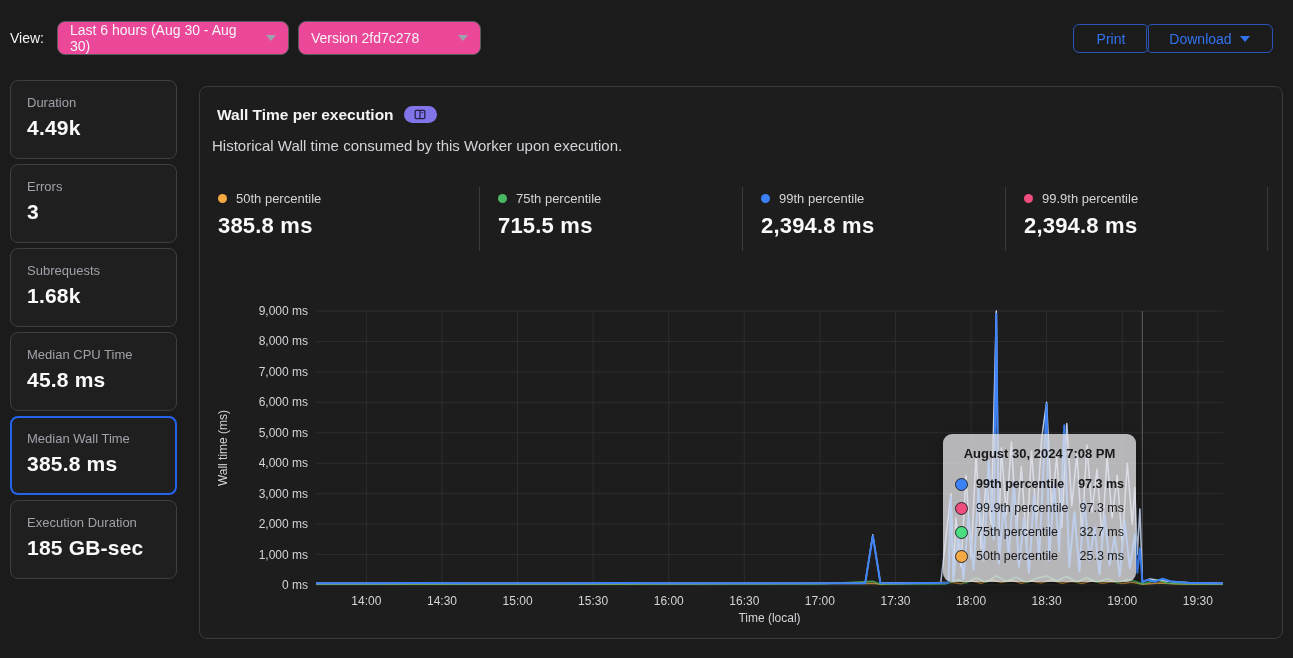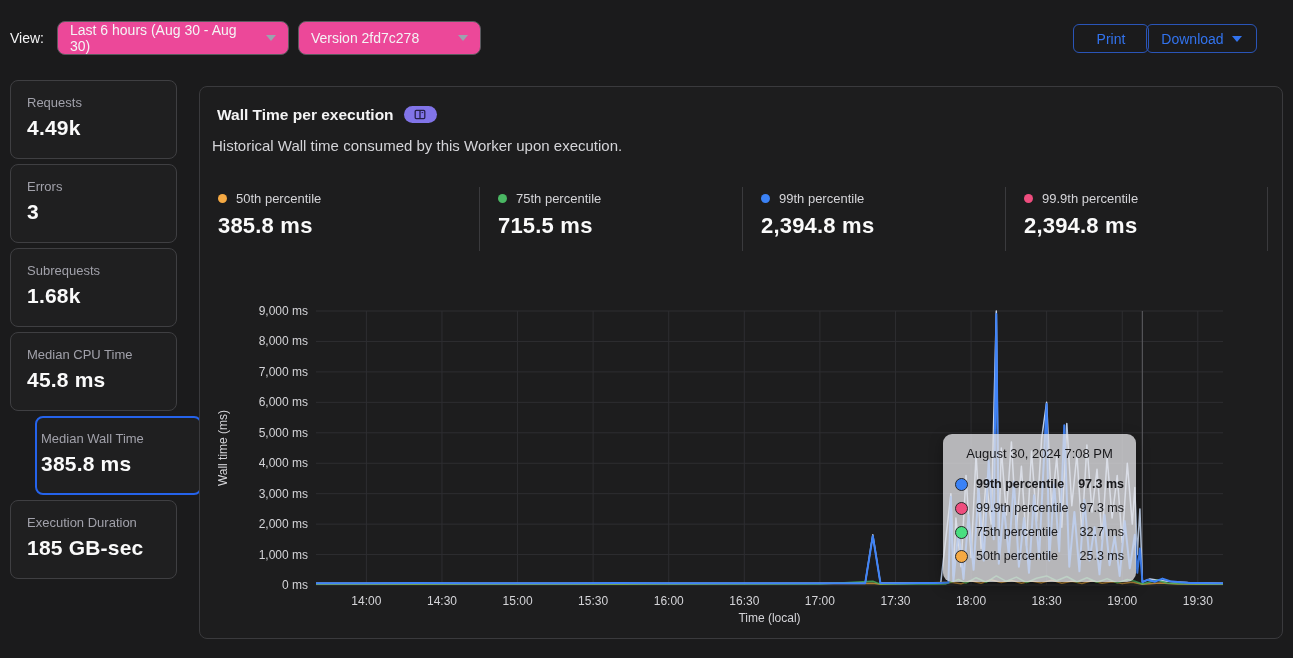--- a/index.html
+++ b/index.html
@@ -22,31 +22,31 @@
   .dd-time { left:57px; width:232px; }
   .dd-version { left:298px; width:183px; }
   .dropdown .spacer { flex:1; }
   .caret { width:0; height:0; border-left:5px solid transparent; border-right:5px solid transparent; border-top:6px solid #9ca3af; flex:0 0 auto; }
   .btn {
     position:absolute; top:24px; height:29px; border:1px solid #2a55b8; border-radius:6px;
     background:transparent; color:#3273ee; font-size:14px; font-family:inherit;
     display:flex; align-items:center; justify-content:center; gap:8px; cursor:pointer; padding:0 14px;
   }
   .btn-print { left:1073px; width:76px; }
-  .btn-download { left:1146px; width:111px;align-items:center; }
+  .btn-download { left:1146px; width:127px;align-items:center; }
   .caret-blue { border-top-color:#3273ee; }
 
   
   .sidebar { position:absolute; left:10px; top:80px; width:167px; }
   .card {
     position:absolute; left:0; width:167px; height:79px;
     background:#1f1f20; border:1px solid #3f3f42; border-radius:8px;
     padding:14px 16px; cursor:pointer;
   }
-  .card.selected { border:2px solid #2563eb; padding:13px 4px;margin-left:25px; }
+  .card.selected { border:2px solid #2563eb; padding:13px 15px; }
   .card .c-label { font-size:13px; color:#a1a1aa; line-height:1.2; }
   .card .c-value { font-size:21px; font-weight:700; color:#fafafa; margin-top:5px; letter-spacing:.2px; }
 
   
   .panel {
     position:absolute; left:199px; top:86px; width:1084px; height:553px;
     background:#1d1d1e; border:1px solid #3a3a3d; border-radius:8px;
   }
   .p-title-row { position:absolute; left:17px; top:19px; display:flex; align-items:flex-start; gap:10px; }
   .p-title { font-size:15.5px; font-weight:700; color:#f4f4f5; }
@@ -71,21 +71,21 @@
   .chart-wrap svg { position:absolute; left:0; top:0; }
   .tick-text { font-size:12px; fill:#d4d4d8; font-family:"Liberation Sans",sans-serif; }
   .axis-title { font-size:12px; fill:#d4d4d8; font-family:"Liberation Sans",sans-serif; }
 
   
   .tooltip {
     position:absolute; left:743px; top:133px; width:193px; height:148px;
     background:rgba(226,226,229,0.78); border-radius:9px; padding:12px 12px 10px 12px;
     box-shadow:0 4px 14px rgba(0,0,0,.35); color:#18181b;
   }
-  .tt-title { text-align:center; font-size:13px; font-weight:400; margin-bottom:11px; }
+  .tt-title { text-align:center; font-size:13px; font-weight:700; margin-bottom:11px; }
   .tt-row { display:flex; align-items:center; gap:8px; height:24px; font-size:12.5px; }
   .tt-dot { width:13px; height:13px; border-radius:50%; border:1.6px solid #27272a; flex:0 0 auto; }
   .tt-label { flex:1; white-space:nowrap; }
   .tt-value { white-space:nowrap; }
   .tt-row.bold .tt-label, .tt-row.bold .tt-value { font-weight:700; }
 </style>
 </head>
 <body>
 
 <div class="topbar">
@@ -107,21 +107,21 @@
     <span>Print</span>
   </button>
   <button class="btn btn-download">
     <span>Download</span>
     <span class="caret caret-blue"></span>
   </button>
 </div>
 
 <div class="sidebar">
   <div class="card" style="top:0">
-    <div class="c-label">Requests</div>
+    <div class="c-label">Duration</div>
     <div class="c-value">4.49k</div>
   </div>
   <div class="card" style="top:84px">
     <div class="c-label">Errors</div>
     <div class="c-value">3</div>
   </div>
   <div class="card" style="top:168px">
     <div class="c-label">Subrequests</div>
     <div class="c-value">1.68k</div>
   </div>

